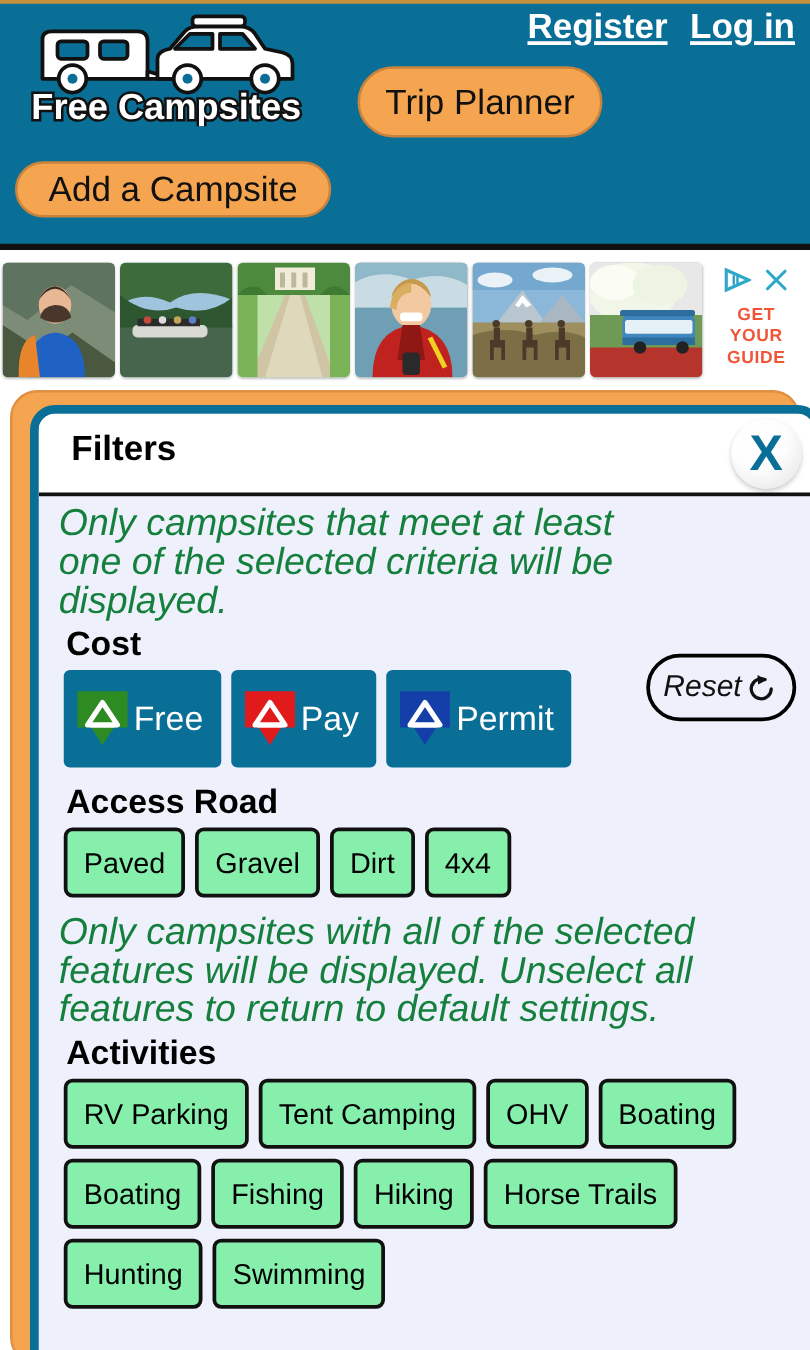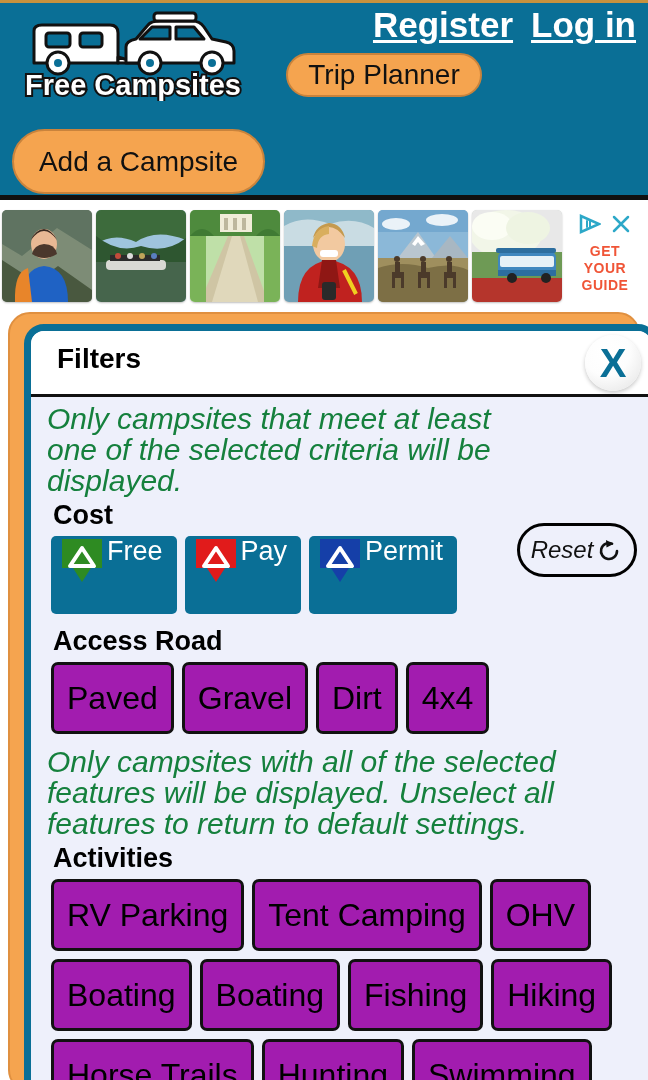--- a/index.html
+++ b/index.html
@@ -37,37 +37,37 @@
   .logo-wrap {
     position: absolute; left: 14px; top: 2px;
     width: 238px; height: 96px;
   }
   .logo-svg { display:block; width:238px; height:96px; }
   .auth-links {
     position: absolute; right: 12px; top: 2px;
     display: flex; gap: 18px; align-items: baseline;
   }
   .auth-link {
-    color: #ffffff; font-size: 35px; font-weight: bold;
+    color: #ffffff; font-size: 28px; font-weight: bold;
     text-decoration: underline; text-underline-offset: 3px;
     text-decoration-thickness: 3px; cursor: pointer;
     font-family: "Liberation Sans", sans-serif;
   }
   .pill-btn {
     background: #f5a44f;
     border: 2px solid #c9833c;
     border-radius: 40px;
     color: #111111;
     font-size: 28px;
     font-family: "Liberation Sans", sans-serif;
     display: flex; align-items: center; justify-content: center;
     cursor: pointer;
   }
-  .trip-planner { position: absolute; left: 286px; top: 50px; width: 196px; height: 44px; }
-  .add-campsite { position: absolute; left: 12px; top: 126px; width: 253px; height: 65px; }
+  .trip-planner { position: absolute; left: 286px; top: 50px; width: 196px; height: 57px; }
+  .add-campsite { position: absolute; left: 12px; top: 126px; width: 253px; height: 45px; }
 
   
   .ad-banner {
     position: absolute; left: 0; top: 205px;
     width: 648px; height: 108px;
     background: #ffffff;
   }
   .ad-thumbs { position: absolute; left: 2px; top: 5px; display: flex; gap: 4px; }
   .ad-thumb {
     width: 90px; height: 92px;
@@ -157,40 +157,40 @@
     font-size: 27px; font-weight: bold; color: #000000;
     padding: 0 0 5px 22px; font-family: "Liberation Sans", sans-serif;
   }
 
   
   .cost-row { display: flex; flex-wrap: wrap; gap: 8px; padding: 0 0 0 20px; width: 600px; }
   .cost-chip {
     background: #0a6f96;
     border-radius: 5px;
     height: 78px;
-    display:flex; align-items:flex-start; gap:0px;
+    display:flex; align-items:center; gap:0px;
     padding: 0 14px 0 8px;
     cursor:pointer;
   }
   .cost-chip .pin { width: 46px; height: 50px; flex: 0 0 46px; }
   .cost-chip .lbl {
     color:#ffffff; font-size:27px; font-family:"Liberation Sans", sans-serif;
     margin-left: 2px;
   }
 
   
   .chip-row { display:flex; flex-wrap: wrap; gap: 8px; padding: 0 0 0 20px; width: 610px; }
   .chip {
-    background: #a21caf;
+    background: #86efac;
     border: 3px solid #111111;
     border-radius: 7px;
-    height: 72px;
+    height: 56px;
     padding: 0 13px;
     display:flex; align-items:center; justify-content:center;
-    font-size: 32px; color:#000000;
+    font-size: 23px; color:#000000;
     font-family:"Liberation Sans", sans-serif;
     cursor:pointer;
   }
   .sp-12 { height: 12px; }
   .sp-4 { height: 4px; }
 </style>
 </head>
 <body>
 
 <div class="bg-page">

